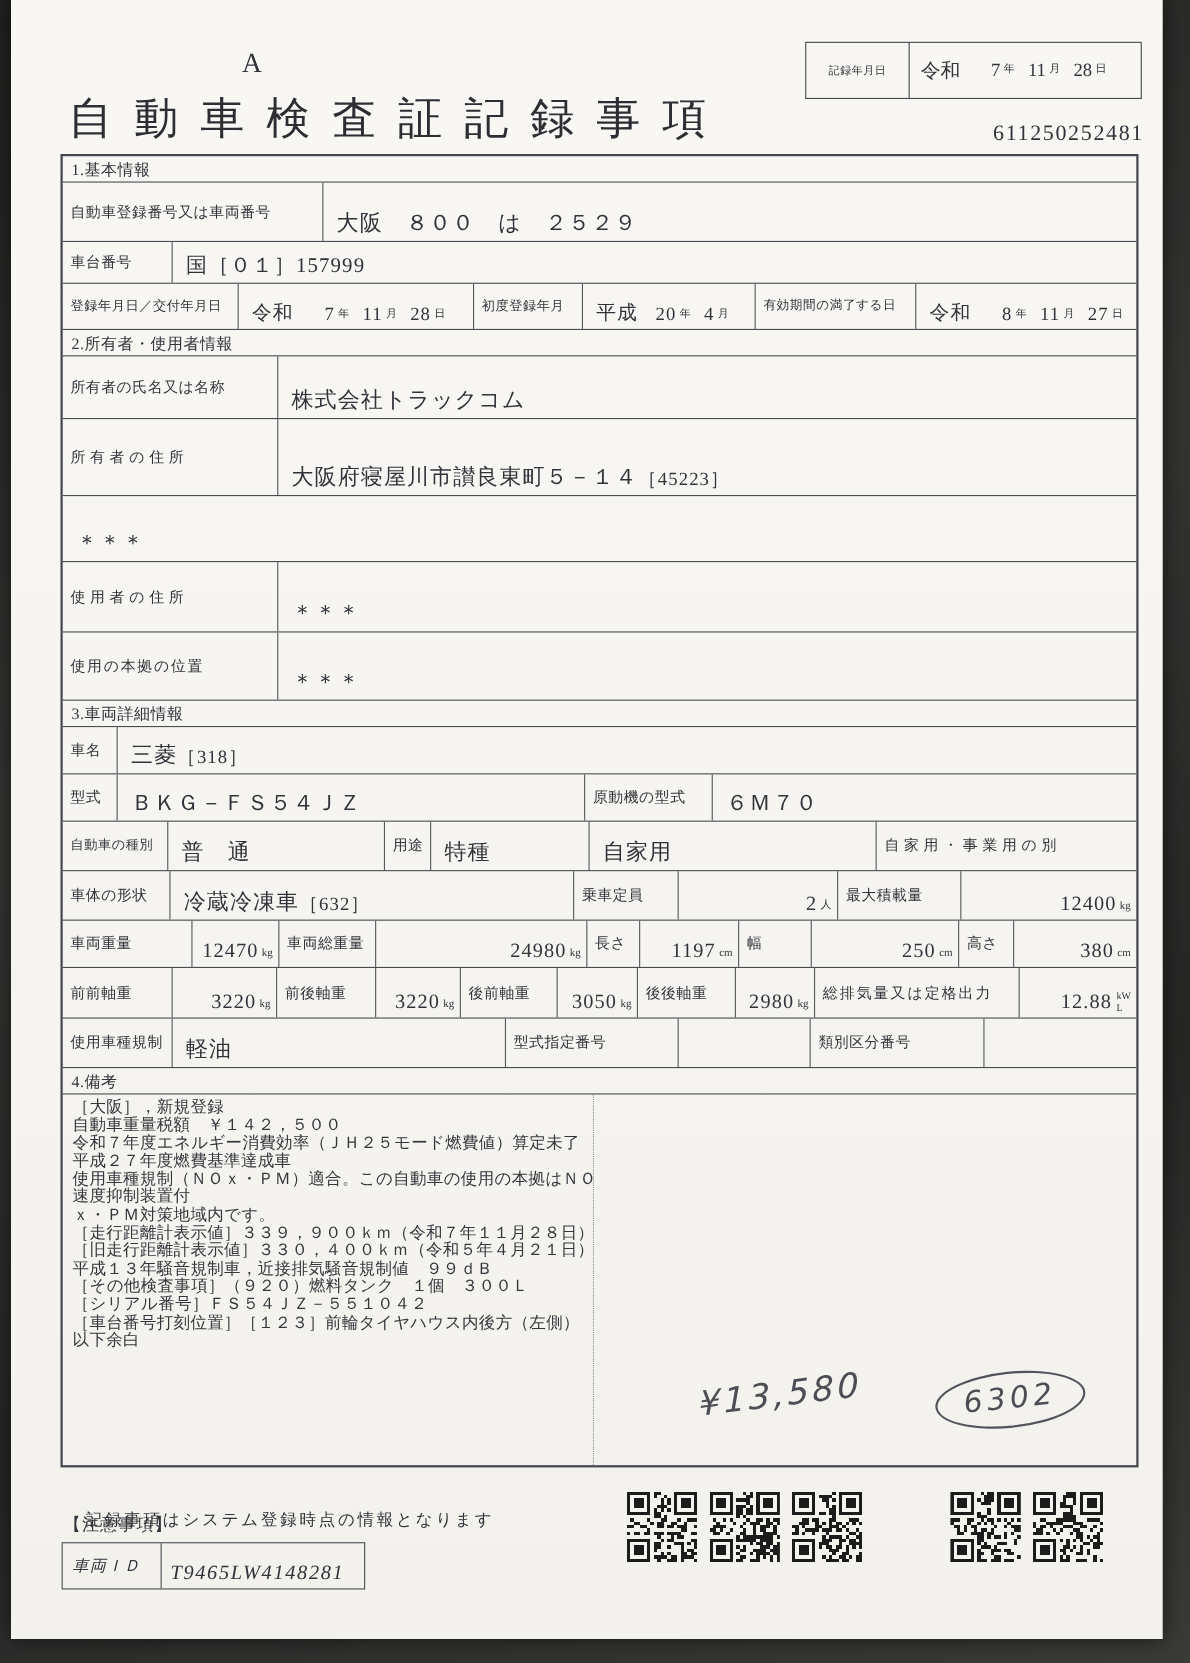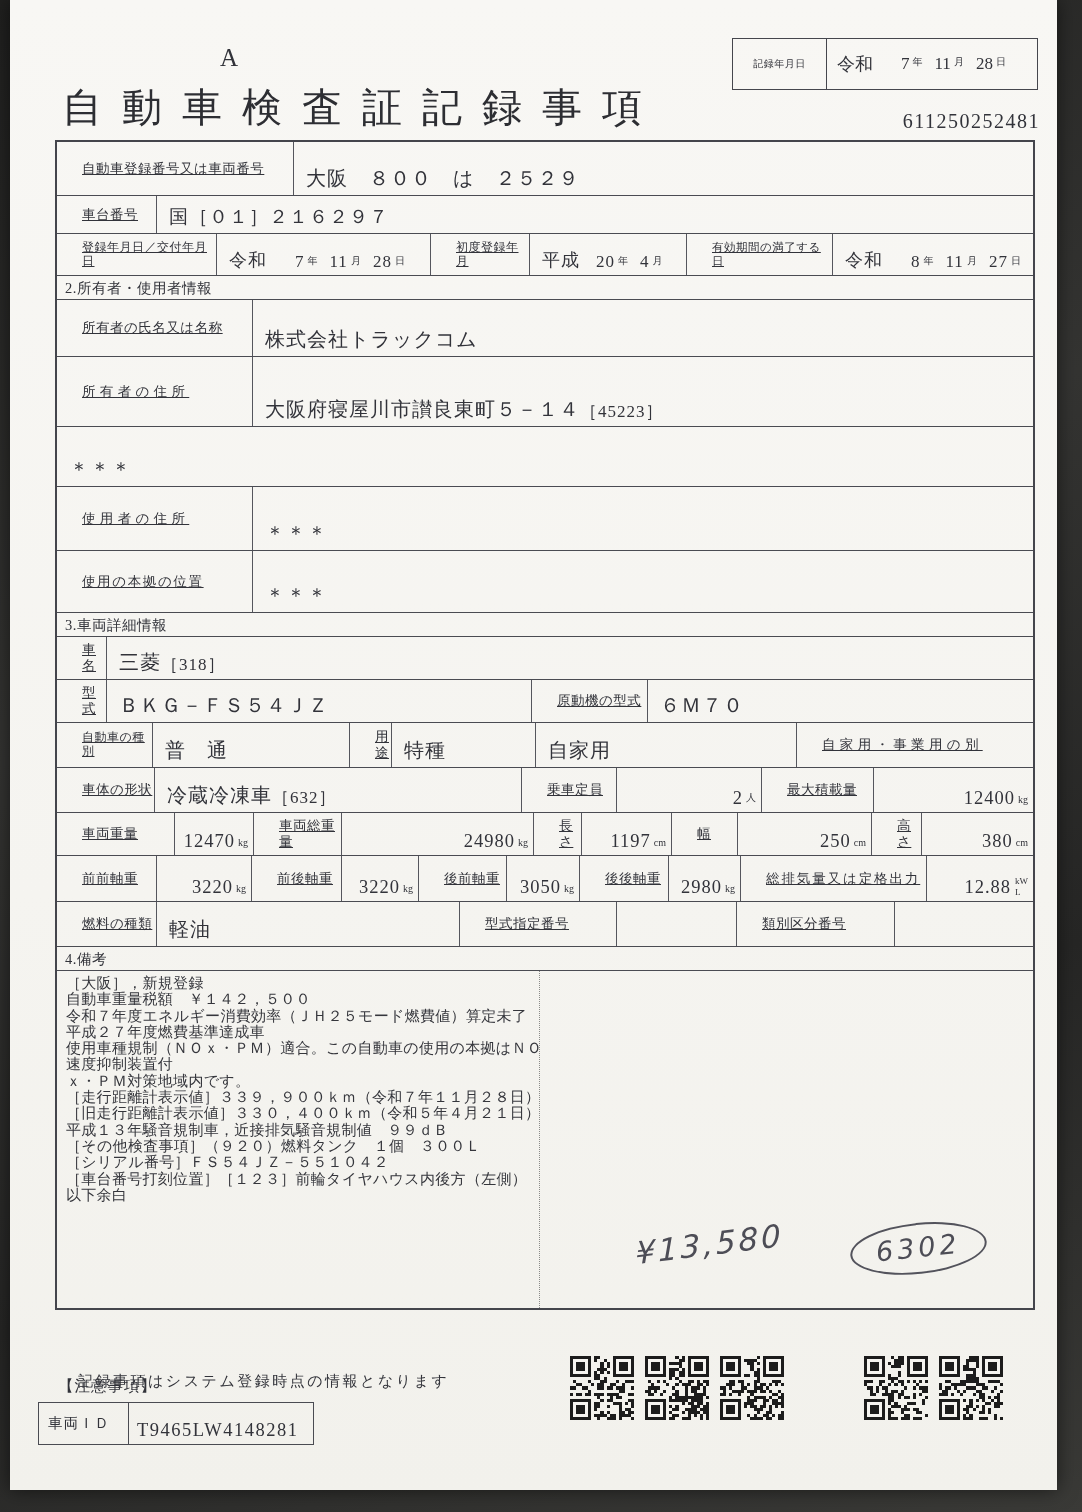--- a/index.html
+++ b/index.html
@@ -29,21 +29,21 @@
   .doc-title { position:absolute; left:52px; top:80px; font-size:40px; letter-spacing:.5em; white-space:nowrap; color:#2d2e33; }
   .doc-number { position:absolute; left:840px; top:110px; width:190px; text-align:right; font-size:20px; letter-spacing:1.5px; }
 
   
   .table { position:absolute; left:45px; top:140px; width:980px; border:2px solid #44454c; background:transparent; }
   .sec-head { height:24px; font-size:14.5px; padding:3px 0 0 8px; border-bottom:1.2px solid #4a4b52; letter-spacing:.5px; }
   .row { display:flex; border-bottom:1.2px solid #4a4b52; }
   .row:last-child { border-bottom:none; }
   .c { border-right:1.1px solid #55565d; position:relative; }
   .c:last-child { border-right:none; }
-  .lb { font-size:13.5px; display:flex; align-items:center; padding-left:25px; letter-spacing:.5px; line-height:1.15;text-decoration:underline; }
+  .lb { font-size:13.5px; display:flex; align-items:center; padding-left:7px; letter-spacing:.5px; line-height:1.15; }
   .lb.sm { font-size:12px; }
   .lb.xs { font-size:11.5px; }
   .lb.sp { letter-spacing:.32em; }
   .vl { display:flex; align-items:flex-end; padding:0 8px 3px 12px; font-size:20px; letter-spacing:1px; white-space:nowrap; }
   .vl.between { justify-content:flex-start; }
   .vl.num { justify-content:flex-end; font-size:18.5px; padding-right:5px; }
   .grow { flex:1; }
   .u { font-size:10px; padding-bottom:4px; margin-left:3px; letter-spacing:0; }
   .ustack { display:flex; flex-direction:column; font-size:9px; line-height:1.15; margin-left:4px; padding-bottom:1px; letter-spacing:0; }
   .era { font-size:18px; margin-right:16px; }
@@ -62,21 +62,21 @@
   }
   .hand-circle {
     position:absolute; left:793px; top:252px; border:2px solid #53535c; border-radius:50%;
     padding:7px 24px 9px 24px; transform:rotate(-6deg);
   }
   .hand-num { font-family:"DejaVu Sans",sans-serif; font-style:italic; font-size:27px; color:#4d4d56; letter-spacing:4px; }
 
   
   .notice-title { position:absolute; left:48px; top:1340px; font-size:15.5px; letter-spacing:1px;margin-top:36px; }
   .notice-text { position:absolute; left:68px; top:1372px; font-size:15px; letter-spacing:2.5px; }
-  .vid-box { position:absolute; left:28px; top:1402px; width:276px; height:43px; border:1.3px solid #4a4b52; display:flex; }
+  .vid-box { position:absolute; left:46px; top:1402px; width:276px; height:43px; border:1.3px solid #4a4b52; display:flex;font-style:italic; }
   .vid-label { width:90px; border-right:1.3px solid #4a4b52; font-size:14.5px; display:flex; align-items:center; padding-left:9px; letter-spacing:1px; }
   .vid-value { flex:1; display:flex; align-items:flex-end; padding:0 0 3px 8px; font-size:18.5px; letter-spacing:1.5px; }
   .qr-group { position:absolute; top:1356px; display:flex; gap:11px; }
   .qr-left { left:560px; }
   .qr-right { left:854px; }
   .qr { width:64px; height:64px; }
 </style>
 </head>
 <body>
 
@@ -95,29 +95,30 @@
       <span class="dn">28</span>
         <span class="u">日</span>
     </div>
   </div>
 
   <div class="doc-title">自動車検査証記録事項</div>
   <div class="doc-number">611250252481</div>
 
   <div class="table">
 
+    <div class="sec-head">1.基本情報</div>
 
     <div class="row" style="height:54px">
       <div class="c lb" style="width:237px">自動車登録番号又は車両番号</div>
       <div class="c vl grow">大阪　８００　は　２５２９</div>
     </div>
 
     <div class="row" style="height:38px">
       <div class="c lb" style="width:100px">車台番号</div>
-      <div class="c vl grow" style="font-size:19px">国［０１］２１６２９７</div>
+      <div class="c vl grow" style="font-size:19px">国［０１］157999</div>
     </div>
 
     <div class="row" style="height:42px">
       <div class="c lb sm" style="width:160px">登録年月日／交付年月日</div>
       <div class="c vl date" style="width:214px">
         <span class="era">令和</span>
         <span class="dn">7</span>
           <span class="u">年</span>
         <span class="dn">11</span>
           <span class="u">月</span>
@@ -270,21 +271,21 @@
       <div class="c vl num grow">
         <span>12.88</span>
         <span class="ustack">
           <span>kW</span>
           <span>L</span>
         </span>
       </div>
     </div>
 
     <div class="row" style="height:45px">
-      <div class="c lb" style="width:100px">燃料の種類</div>
+      <div class="c lb" style="width:100px">使用車種規制</div>
       <div class="c vl" style="width:303px">軽油</div>
       <div class="c lb" style="width:157px">型式指定番号</div>
       <div class="c vl" style="width:120px"></div>
       <div class="c lb" style="width:158px">類別区分番号</div>
       <div class="c vl grow"></div>
     </div>
 
     <div class="sec-head">4.備考</div>
 
     <div class="remarks">

